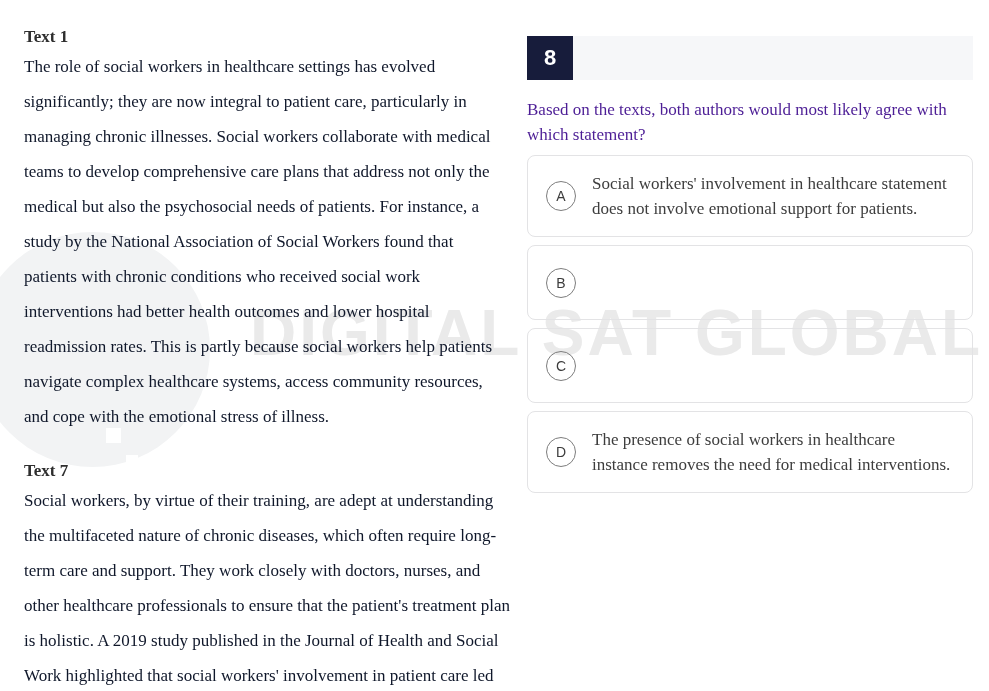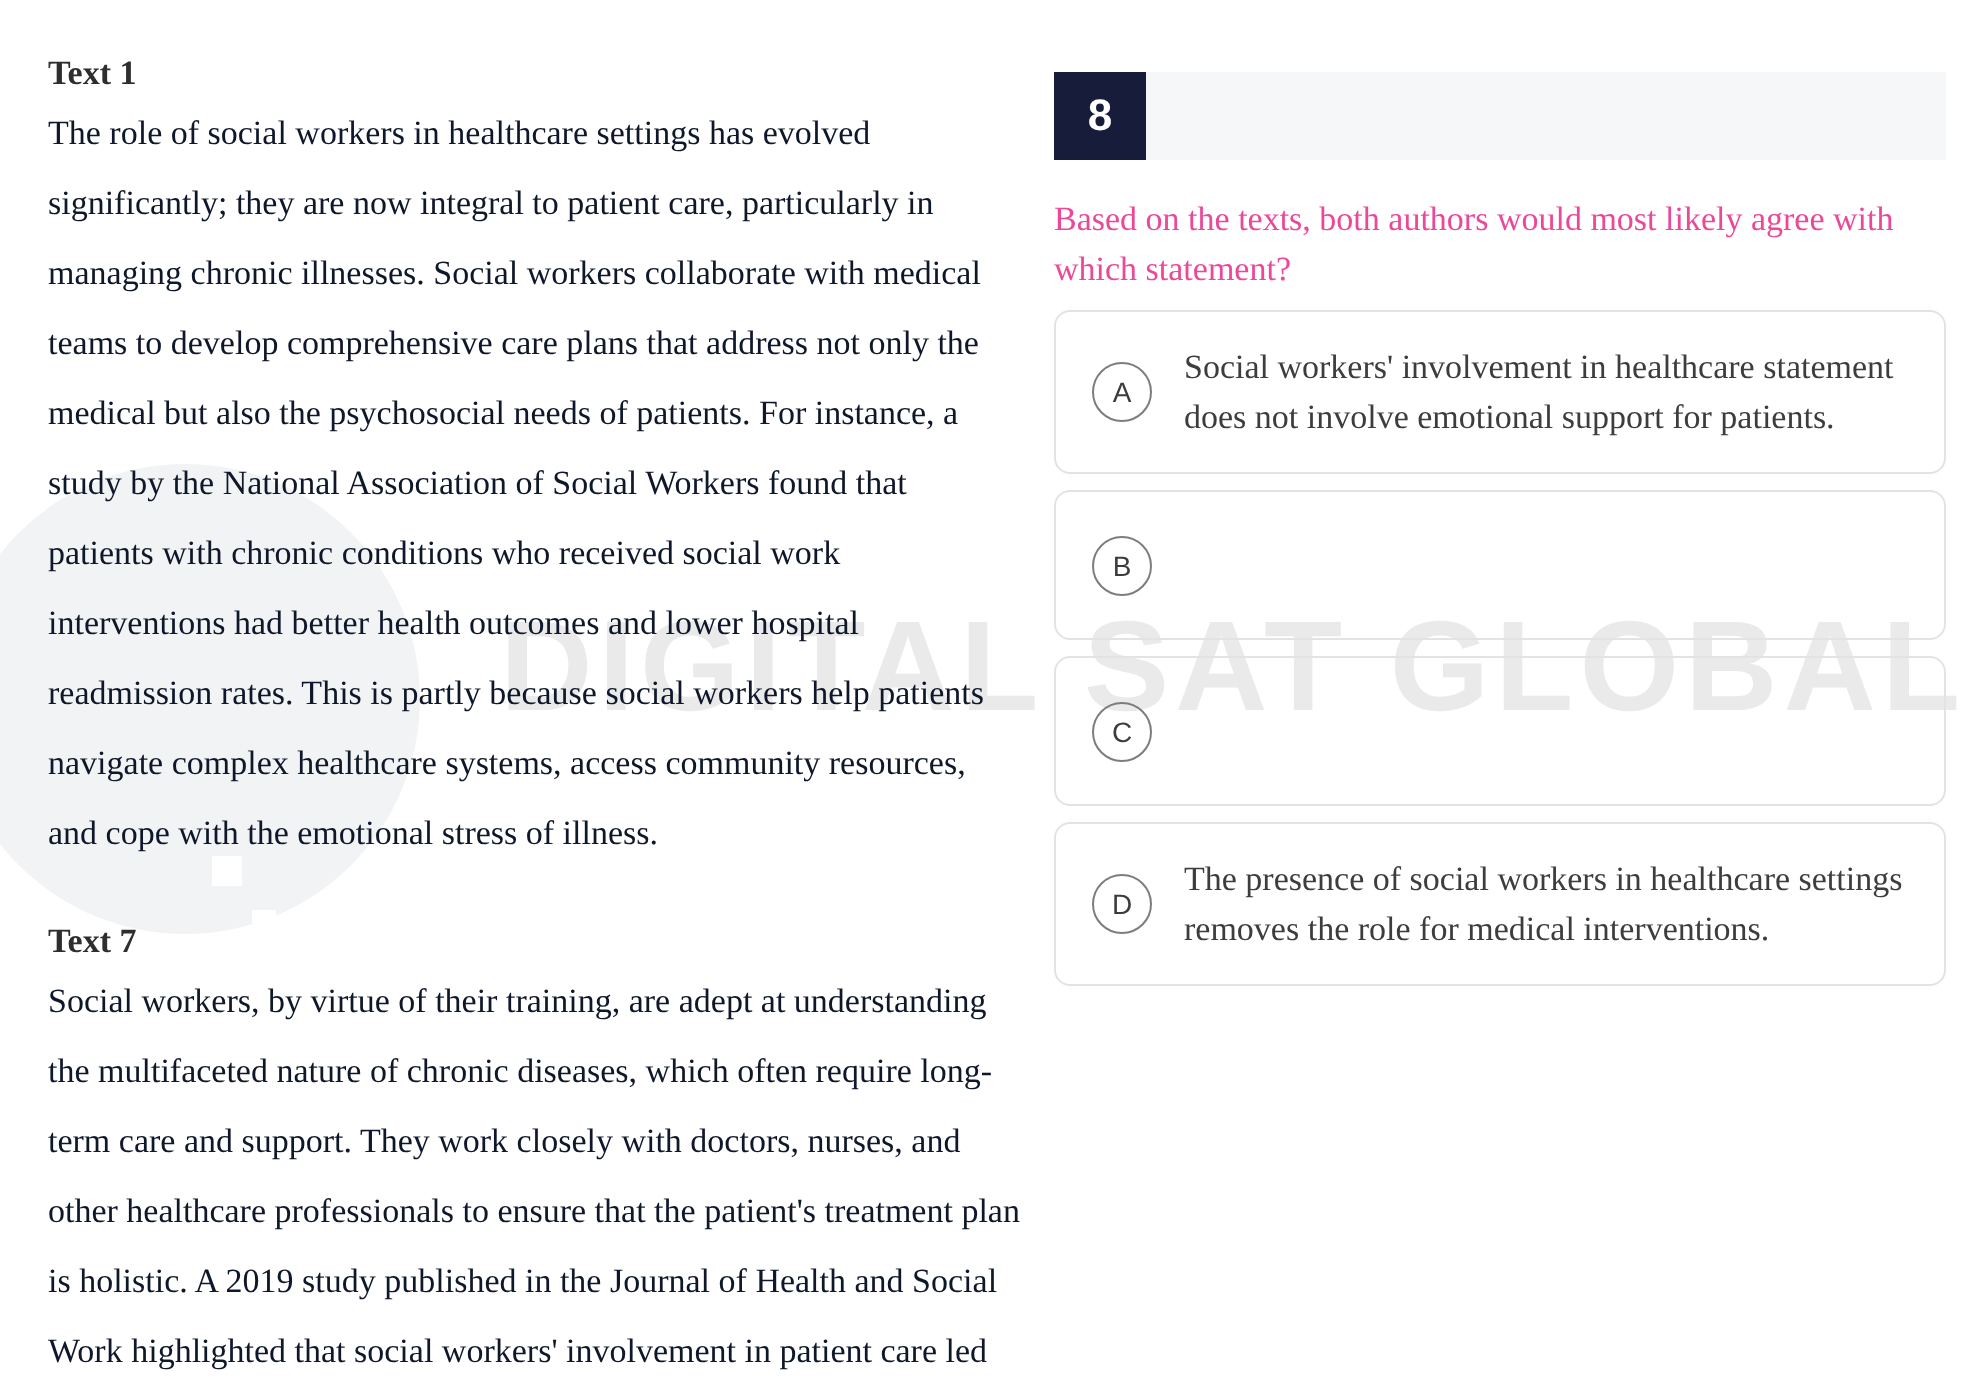--- a/index.html
+++ b/index.html
@@ -36,21 +36,21 @@
   
   .question-panel { position:absolute; left:527px; top:36px; width:446px; }
   .q-header { display:flex; height:44px; }
   .q-badge {
     width:46px; height:44px; background:#171c3b; color:#ffffff;
     font-family:"Liberation Sans", sans-serif; font-weight:bold; font-size:22px;
     display:flex; align-items:center; justify-content:center; flex-shrink:0;
   }
   .q-bar { flex:1; background:#f6f7f9; }
   .q-prompt {
-    margin:17px 0 8px 0; font-size:17px; line-height:25px; color:#ec4899;
+    margin:17px 0 8px 0; font-size:17px; line-height:25px; color:#4c1d95;
   }
   .options { margin-top:6px; }
   .option-card {
     display:flex; align-items:center; gap:16px;
     border:1px solid #e3e3e5; border-radius:8px;
     padding:15px 18px; margin-bottom:8px;
     background:transparent; cursor:pointer;
     min-height:75px; box-sizing:border-box;
   }
   .option-letter {
@@ -95,18 +95,18 @@
         <span class="option-text">Social workers' involvement in healthcare statement does not involve emotional support for patients.</span>
       </div>
       <div class="option-card">
         <span class="option-letter">B</span>
       </div>
       <div class="option-card">
         <span class="option-letter">C</span>
       </div>
       <div class="option-card">
         <span class="option-letter">D</span>
-        <span class="option-text">The presence of social workers in healthcare settings removes the role for medical interventions.</span>
+        <span class="option-text">The presence of social workers in healthcare instance removes the need for medical interventions.</span>
       </div>
     </div>
   </div>
 
 </div>
 
 </body></html>

